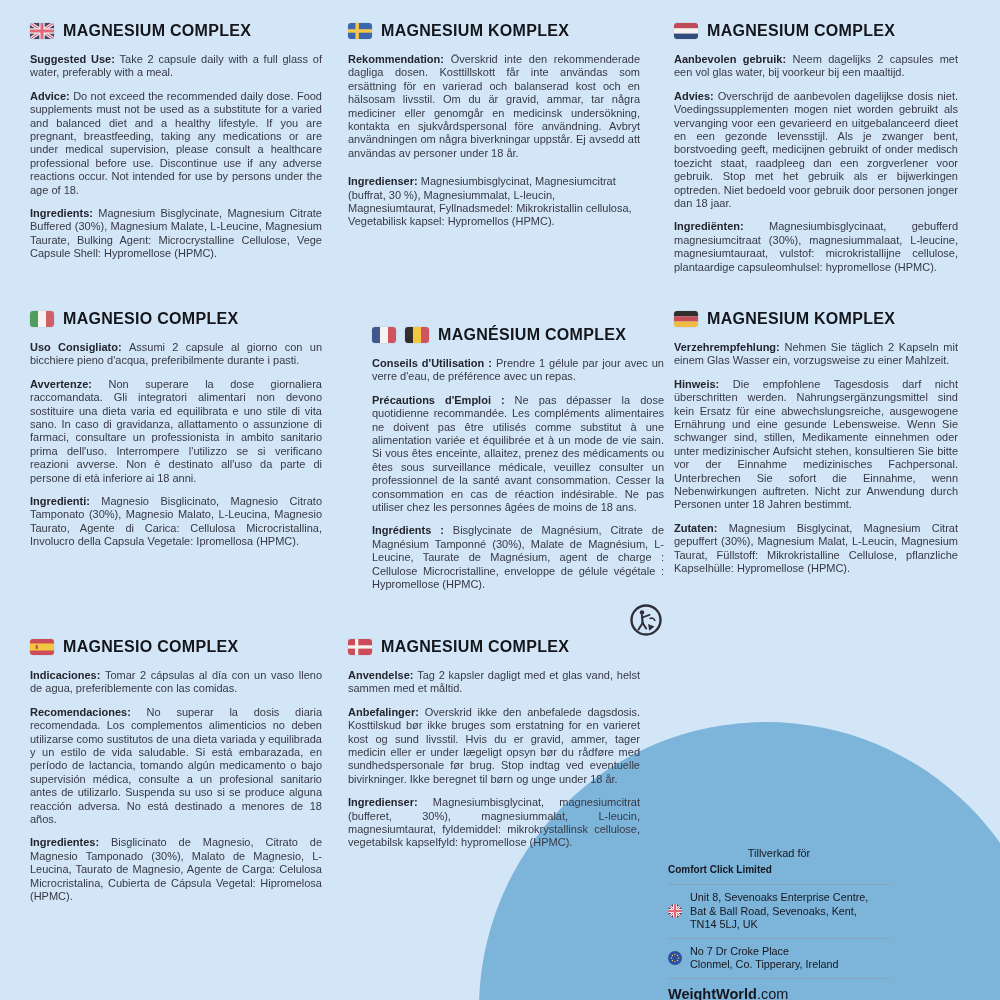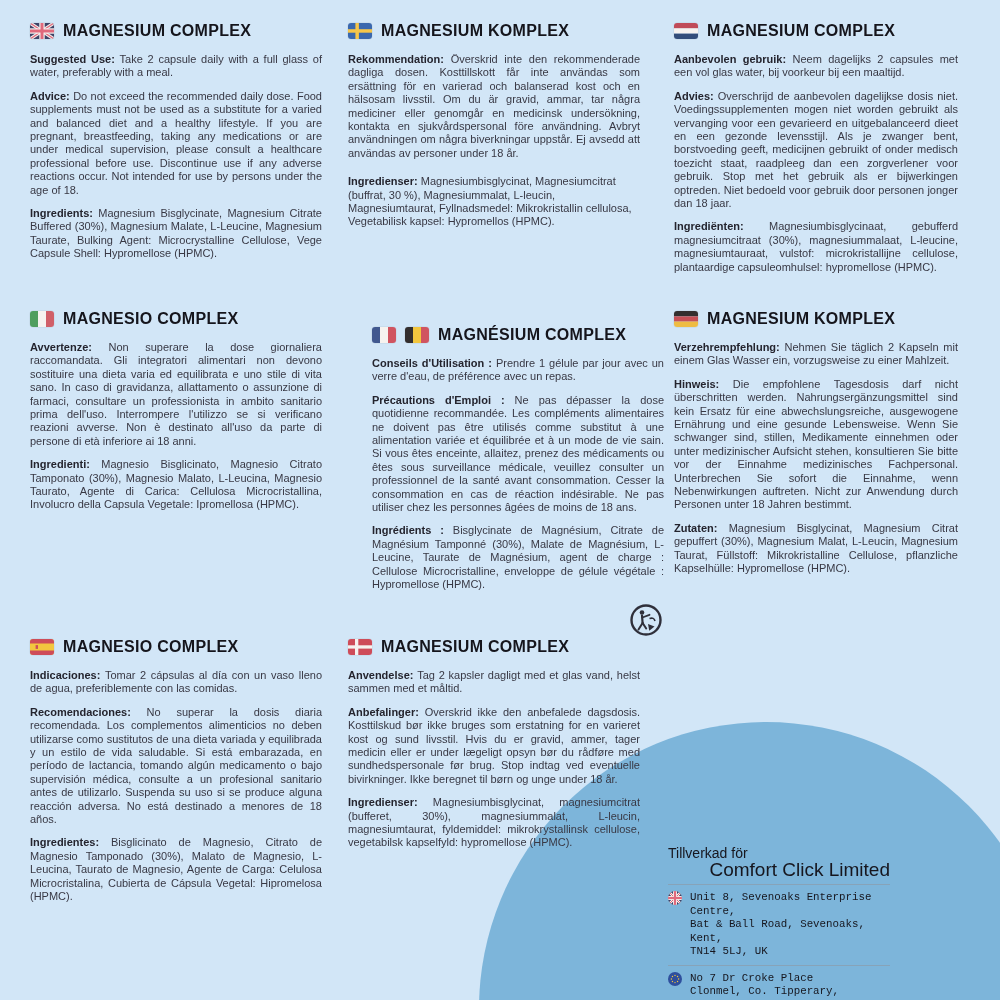--- a/index.html
+++ b/index.html
@@ -18,24 +18,24 @@
   .flag{width:24px;height:16px;border-radius:3px;overflow:hidden;flex:0 0 auto;display:block;box-shadow:0 0 0 0.5px rgba(0,0,0,0.08);}
   .flag svg{display:block;}
   .sec-title{font-size:16px;font-weight:700;letter-spacing:.3px;color:#15151c;margin:0;white-space:nowrap;}
   .sec p{margin:0 0 10px;font-size:11px;line-height:13.4px;text-align:justify;}
   .sec p.left{text-align:left;margin-top:15px;}
   .sec p.gap{margin-top:4px;}
   .lbl{font-weight:700;color:#24242e;}
   .triman-row{display:flex;justify-content:flex-end;margin-top:4px;}
   .triman-row svg{display:block;}
   .mfr{position:absolute;left:668px;top:846px;width:222px;z-index:1;color:#16161e;}
-  .mfr-pre{font-size:14px;line-height:15px;}
-  .mfr-name{font-size:19px;font-weight:400;line-height:17px;text-align:right;}
+  .mfr-pre{font-size:11px;line-height:15px;text-align:center;}
+  .mfr-name{font-size:10px;font-weight:700;line-height:17px;}
   .mfr-divider{border:none;border-top:1px solid #87a3b8;margin:6px 0;}
-  .addr{display:flex;gap:8px;font-family:Liberation Mono, monospace;}
+  .addr{display:flex;align-items:center;gap:8px;}
   .addr-icon{flex:0 0 auto;width:14px;height:14px;}
   .addr-text{font-size:10.8px;line-height:13.5px;}
   .ww{font-size:14.5px;line-height:18px;}
   .ww .b{font-weight:700;margin-top:32px;}
 </style>
 </head>
 <body>
 
 <div class="big-circle"></div>
 
@@ -94,20 +94,21 @@
   <div class="sec-head">
     <span class="flag">
         <svg width="24" height="16" viewBox="0 0 24 16">
           <rect width="8" height="16" fill="#4f9e5e"></rect>
           <rect x="8" width="8" height="16" fill="#f6f2ef"></rect>
           <rect x="16" width="8" height="16" fill="#d05f68"></rect>
         </svg>
       </span>
     <h2 class="sec-title">MAGNESIO COMPLEX</h2>
   </div>
+  <p><span class="lbl">Uso Consigliato: </span><span>Assumi 2 capsule al giorno con un bicchiere pieno d'acqua, preferibilmente durante i pasti.</span></p>
   <p class="gap"><span class="lbl">Avvertenze: </span><span>Non superare la dose giornaliera raccomandata. Gli integratori alimentari non devono sostituire una dieta varia ed equilibrata e uno stile di vita sano. In caso di gravidanza, allattamento o assunzione di farmaci, consultare un professionista in ambito sanitario prima dell'uso. Interrompere l'utilizzo se si verificano reazioni avverse. Non è destinato all'uso da parte di persone di età inferiore ai 18 anni.</span></p>
   <p class="gap"><span class="lbl">Ingredienti: </span><span>Magnesio Bisglicinato, Magnesio Citrato Tamponato (30%), Magnesio Malato, L-Leucina, Magnesio Taurato, Agente di Carica: Cellulosa Microcristallina, Involucro della Capsula Vegetale: Ipromellosa (HPMC).</span></p>
 </section>
 
 <section class="sec" style="left:348px;top:326px;margin-left:24px;">
   <div class="sec-head">
     <span class="flag">
         <svg width="24" height="16" viewBox="0 0 24 16">
           <rect width="8" height="16" fill="#41588f"></rect>
           <rect x="8" width="8" height="16" fill="#f6f2ef"></rect>

